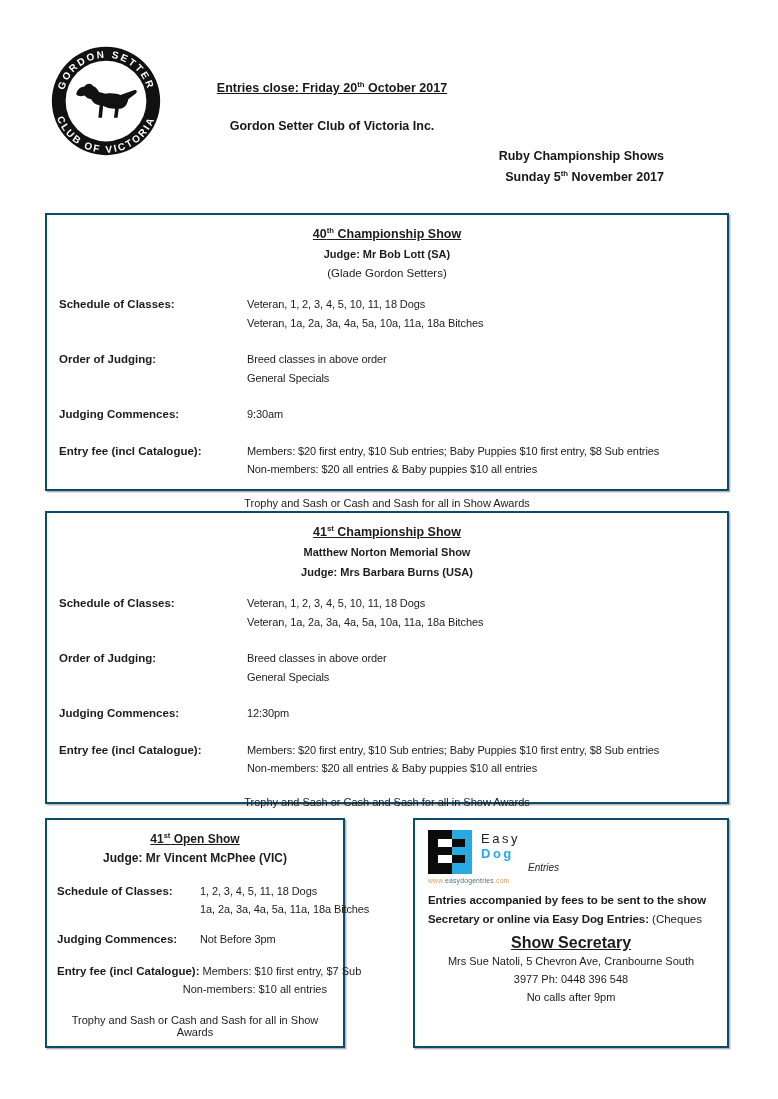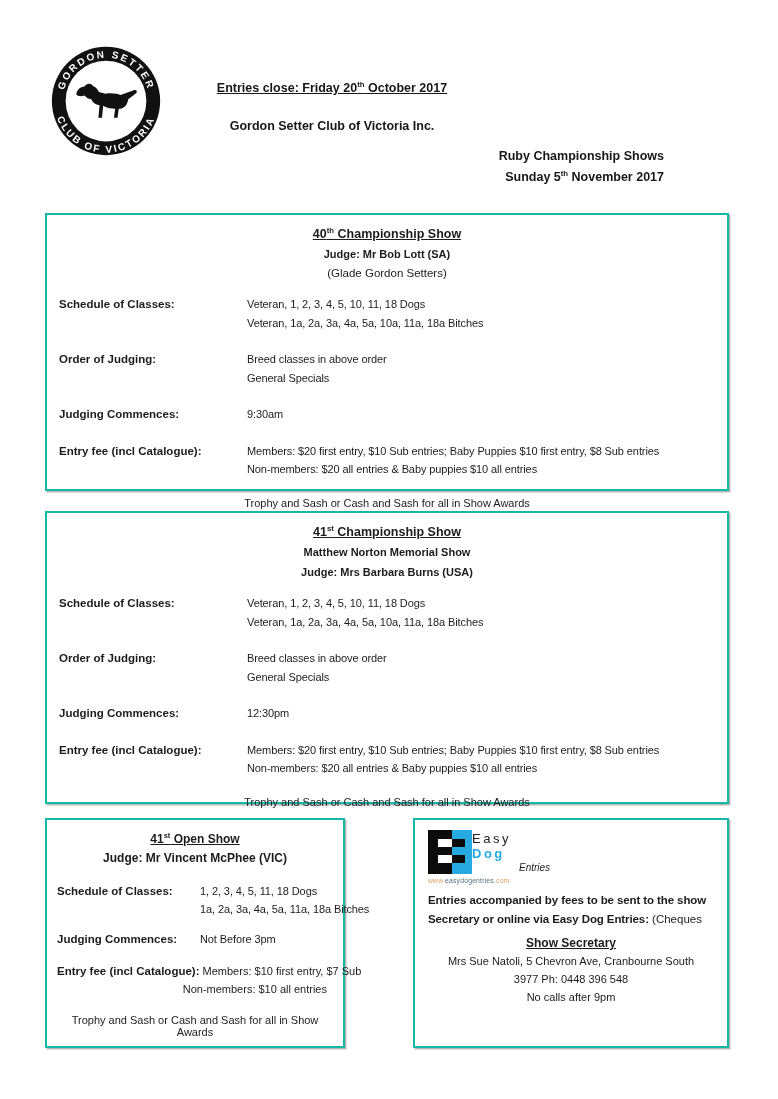--- a/index.html
+++ b/index.html
@@ -15,21 +15,21 @@
 
   
   .header-block { position:absolute; top:80px; left:0; width:664px; text-align:center; font-weight:bold; font-size:12.5px; color:#171717; }
   .h-entries { text-decoration:underline; margin-bottom:24px; }
   .h-club { margin-bottom:15px; }
   .h-small { line-height:17px;text-align:right; }
   sup { font-size:0.62em; }
 
   
   .box {
-    position:absolute; background:#fff; border:2px solid #14b8a6;
+    position:absolute; background:#fff; border:2px solid #0c4a6e;
     box-shadow:1.5px 1.5px 0 rgba(0,0,0,0.28);
   }
   #box-show1 { left:45px; top:213px; width:684px; height:278px; padding:6px 12px 0 12px; }
   #box-show2 { left:45px; top:511px; width:684px; height:293px; padding:6px 12px 0 12px; }
   #box-show3 { left:45px; top:818px; width:300px; height:230px; padding:6px 10px 0 10px; }
   #box-entries { left:413px; top:818px; width:316px; height:230px; padding:10px 13px 0 13px; }
 
   .box-title { text-align:center; font-weight:bold; font-size:12.5px; line-height:20px; }
   .box-title .u { text-decoration:underline; }
   .box-sub-bold { text-align:center; font-weight:bold; font-size:11px; line-height:20px; }
@@ -48,40 +48,40 @@
   #box-show3 .row { grid-template-columns:143px 1fr; margin-bottom:12px; }
   #box-show3 .row-label { font-size:11.5px; line-height:18px; }
   #box-show3 .row-value { font-size:11px; line-height:18px; }
   .fee-block { margin-top:14px; font-size:11px; line-height:18px; }
   .fee-line1 { white-space:nowrap; }
   .fee-line1 b { font-size:11.5px; }
   .fee-line2 { text-align:right; padding-right:6px; white-space:nowrap; }
   #box-show3 .box-footer { margin-top:16px; }
 
   
-  .edl-wrap { display:flex; align-items:center; }
+  .edl-wrap { display:flex; gap:9px; align-items:center; }
   .edl-square { position:relative; width:44px; height:44px; flex:0 0 auto; }
   .edl-black { position:absolute; left:0; top:0; width:24px; height:44px; background:#0b0b0b; }
   .edl-cyan  { position:absolute; left:24px; top:0; width:20px; height:44px; }
   .edl-bar-w1 { position:absolute; left:10px; top:9px;  width:14px; height:8px; background:#ffffff; }
   .edl-bar-w2 { position:absolute; left:10px; top:25px; width:14px; height:8px; background:#ffffff; }
   .edl-bar-b1 { position:absolute; left:24px; top:9px;  width:13px; height:8px; background:#0b0b0b; }
   .edl-bar-b2 { position:absolute; left:24px; top:25px; width:13px; height:8px; background:#0b0b0b; }
   .edl-words { padding-top:2px; }
   .edl-easy { font-size:13px; letter-spacing:2.5px; color:#222; line-height:14px; }
   .edl-dog  { font-size:13px; letter-spacing:2.5px; font-weight:600; line-height:15px; }
   .edl-entries { font-size:10px; font-style:italic; color:#222; line-height:13px;margin-left:47px; }
   .edl-url { margin-top:3px; font-size:6.8px; letter-spacing:0.2px; white-space:nowrap; }
   .url-www, .url-com { color:#dda05f; }
   .url-domain { color:#55707e; }
 
   .entries-para { margin-top:7px; font-size:11.5px; line-height:18.5px; }
   .entries-para .pl { white-space:nowrap; }
   .entries-para b { letter-spacing:-0.1px; }
-  .sec-heading { margin-top:6px; text-align:center; font-weight:bold; font-size:12px; text-decoration:underline; line-height:18px; }
+  .sec-heading { margin-top:6px; text-align:center; font-weight:bold; font-size:16px; text-decoration:underline; line-height:18px; }
   .sec-line { text-align:center; font-size:11px; line-height:18px; }
 </style>
 </head>
 <body>
 
 <div class="page">
 
   <div class="club-logo">
     <svg viewBox="0 0 120 120" width="114" height="114">
       <circle cx="60" cy="60" r="57" fill="#111111"></circle>

